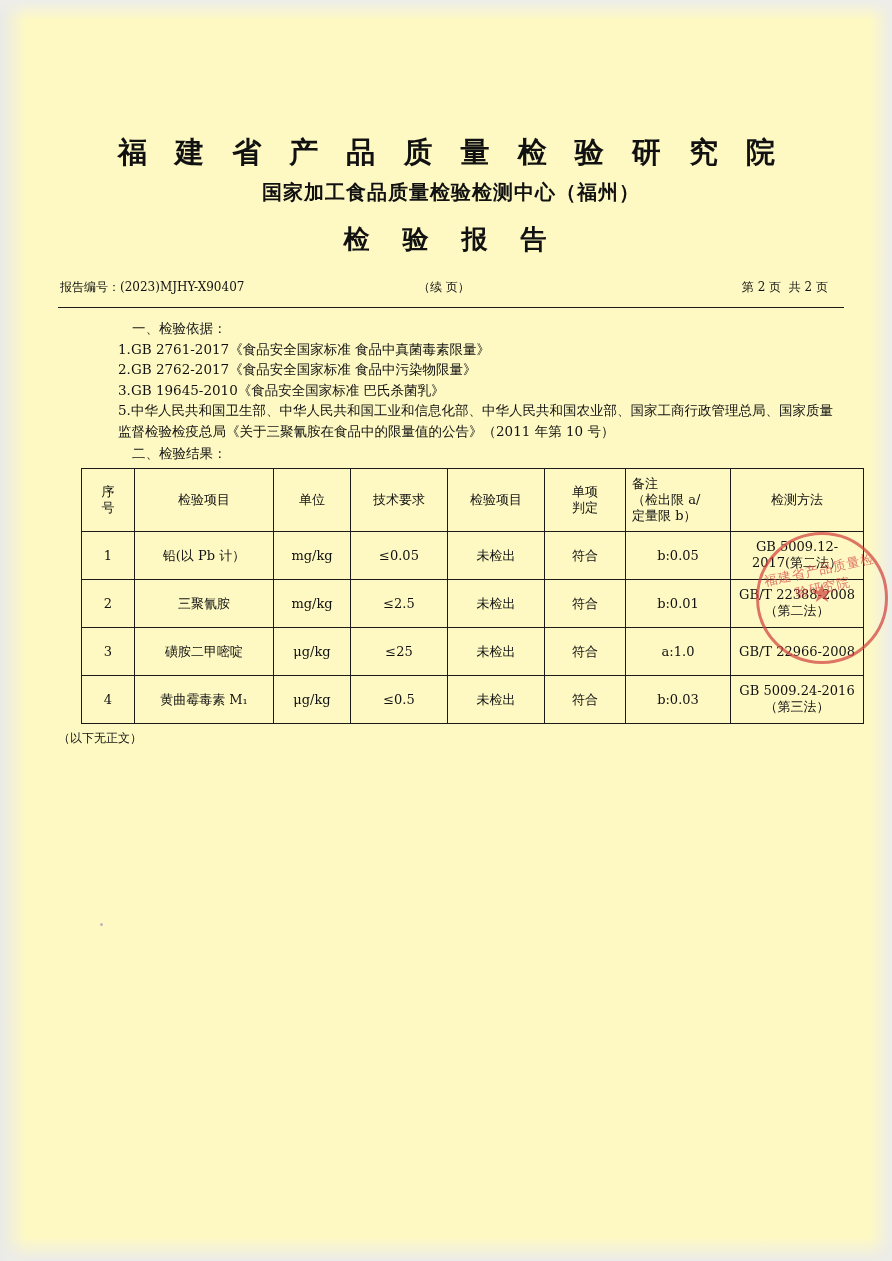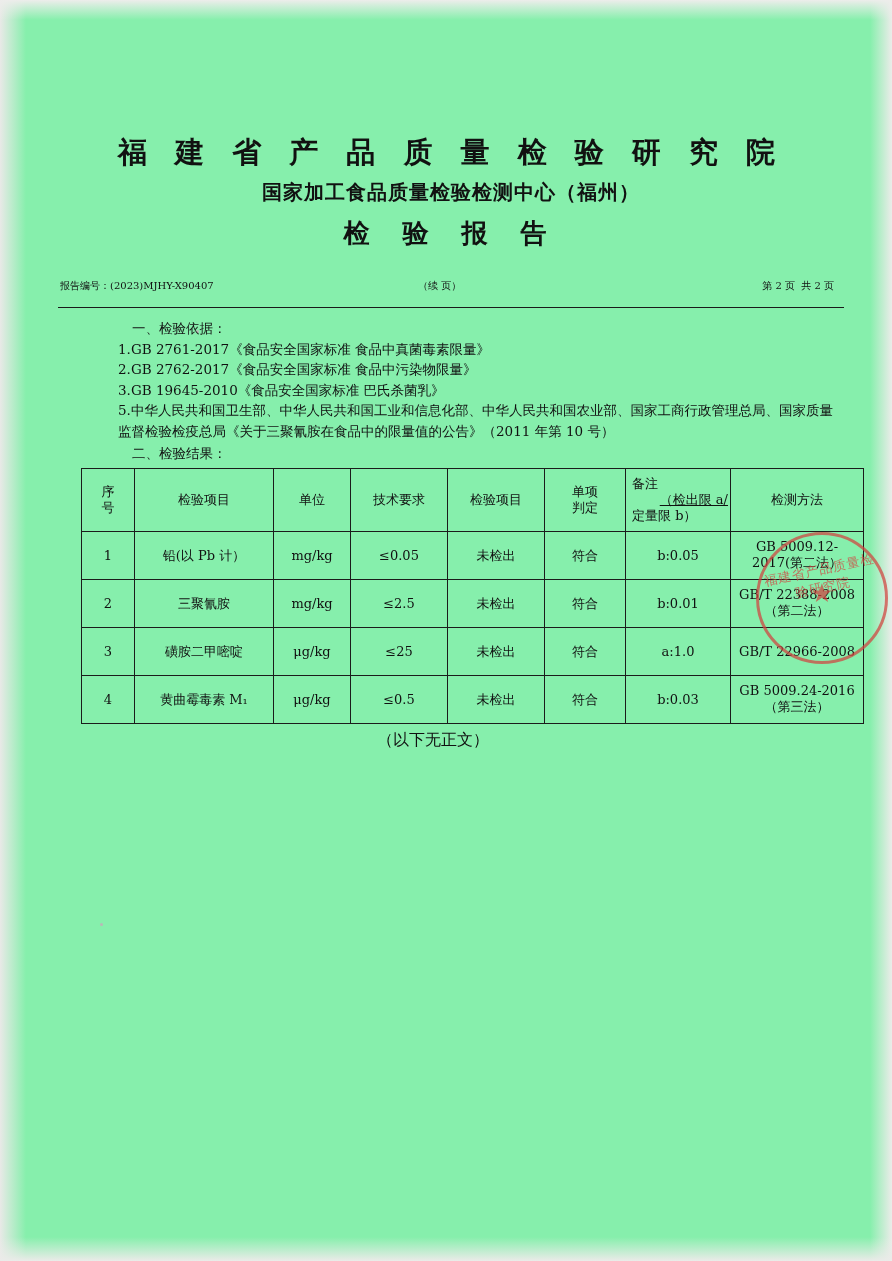--- a/index.html
+++ b/index.html
@@ -11,21 +11,21 @@
     height: 1261px;
     background: #ffffff;
     font-family: "DejaVu Serif", "Liberation Serif", serif;
     color: #111111;
     position: relative;
     overflow: hidden;
   }
   .page {
     position: absolute;
     inset: 0;
-    background: #86efac;
+    background: #fef9c3;
   }
   
   .scan-edge-left {
     position: absolute;
     left: 0; top: 0; bottom: 0; width: 26px;
     background: linear-gradient(to right, #e9e9e7, rgba(255,255,255,0));
   }
   .scan-edge-right {
     position: absolute;
     right: 0; top: 0; bottom: 0; width: 22px;
@@ -62,43 +62,43 @@
     font-size: 20px;
     font-weight: bold;
     letter-spacing: 1px;
     margin-top: 6px;
   }
   .title-report {
     text-align: center;
     font-size: 26px;
     font-weight: bold;
     letter-spacing: 12px;
-    margin-top: 10px;
+    margin-top: 16px;
   }
 
   .meta-row {
     position: relative;
-    margin-top: 28px;
+    margin-top: 22px;
     height: 22px;
-    font-size: 10px;
+    font-size: 12px;
   }
   .meta-left {
     position: absolute;
     left: 2px;
     top: 0;
     white-space: pre;
   }
   .meta-center {
     position: absolute;
     left: 360px;
     top: 0;
   }
   .meta-right {
     position: absolute;
-    right: 10px;
+    right: 16px;
     top: 0;
     white-space: pre;
   }
   .hr-rule {
     border: 0;
     border-top: 1.6px solid #1a1a1a;
     margin: 6px 0 0 0;
   }
 
   .basis-block {
@@ -153,22 +153,22 @@
   .col-method { width: 128px; }
 
   .cell-left {
     text-align: left;
     padding-left: 10px;
   }
 
   .footer-note {
     margin-top: 6px;
     margin-right: 36px;
-    text-align: center;
-    font-size: 16px;
+    text-align: left;
+    font-size: 12px;
   }
 
   
   .stamp {
     position: absolute;
     right: 4px;
     top: 532px;
     width: 126px;
     height: 126px;
     border: 3px solid #d2433f;
@@ -252,21 +252,21 @@
           <th class="col-item">检验项目</th>
           <th class="col-unit">单位</th>
           <th class="col-req">技术要求</th>
           <th class="col-res">检验项目</th>
           <th class="col-judge">
             <div>单项</div>
             <div>判定</div>
           </th>
           <th class="col-remark">
             <div style="text-align:left; padding-left:4px;">备注</div>
-            <div style="text-align:right; padding-left:4px;text-decoration:underline;">（检出限 a/</div>
+            <div style="text-align:left; padding-left:4px;">（检出限 a/</div>
             <div style="text-align:left; padding-left:4px;">定量限 b）</div>
           </th>
           <th class="col-method">检测方法</th>
         </tr>
       </thead>
       <tbody>
         <tr>
           <td>1</td>
           <td class="cell-left">铅(以 Pb 计）</td>
           <td>mg/kg</td>

